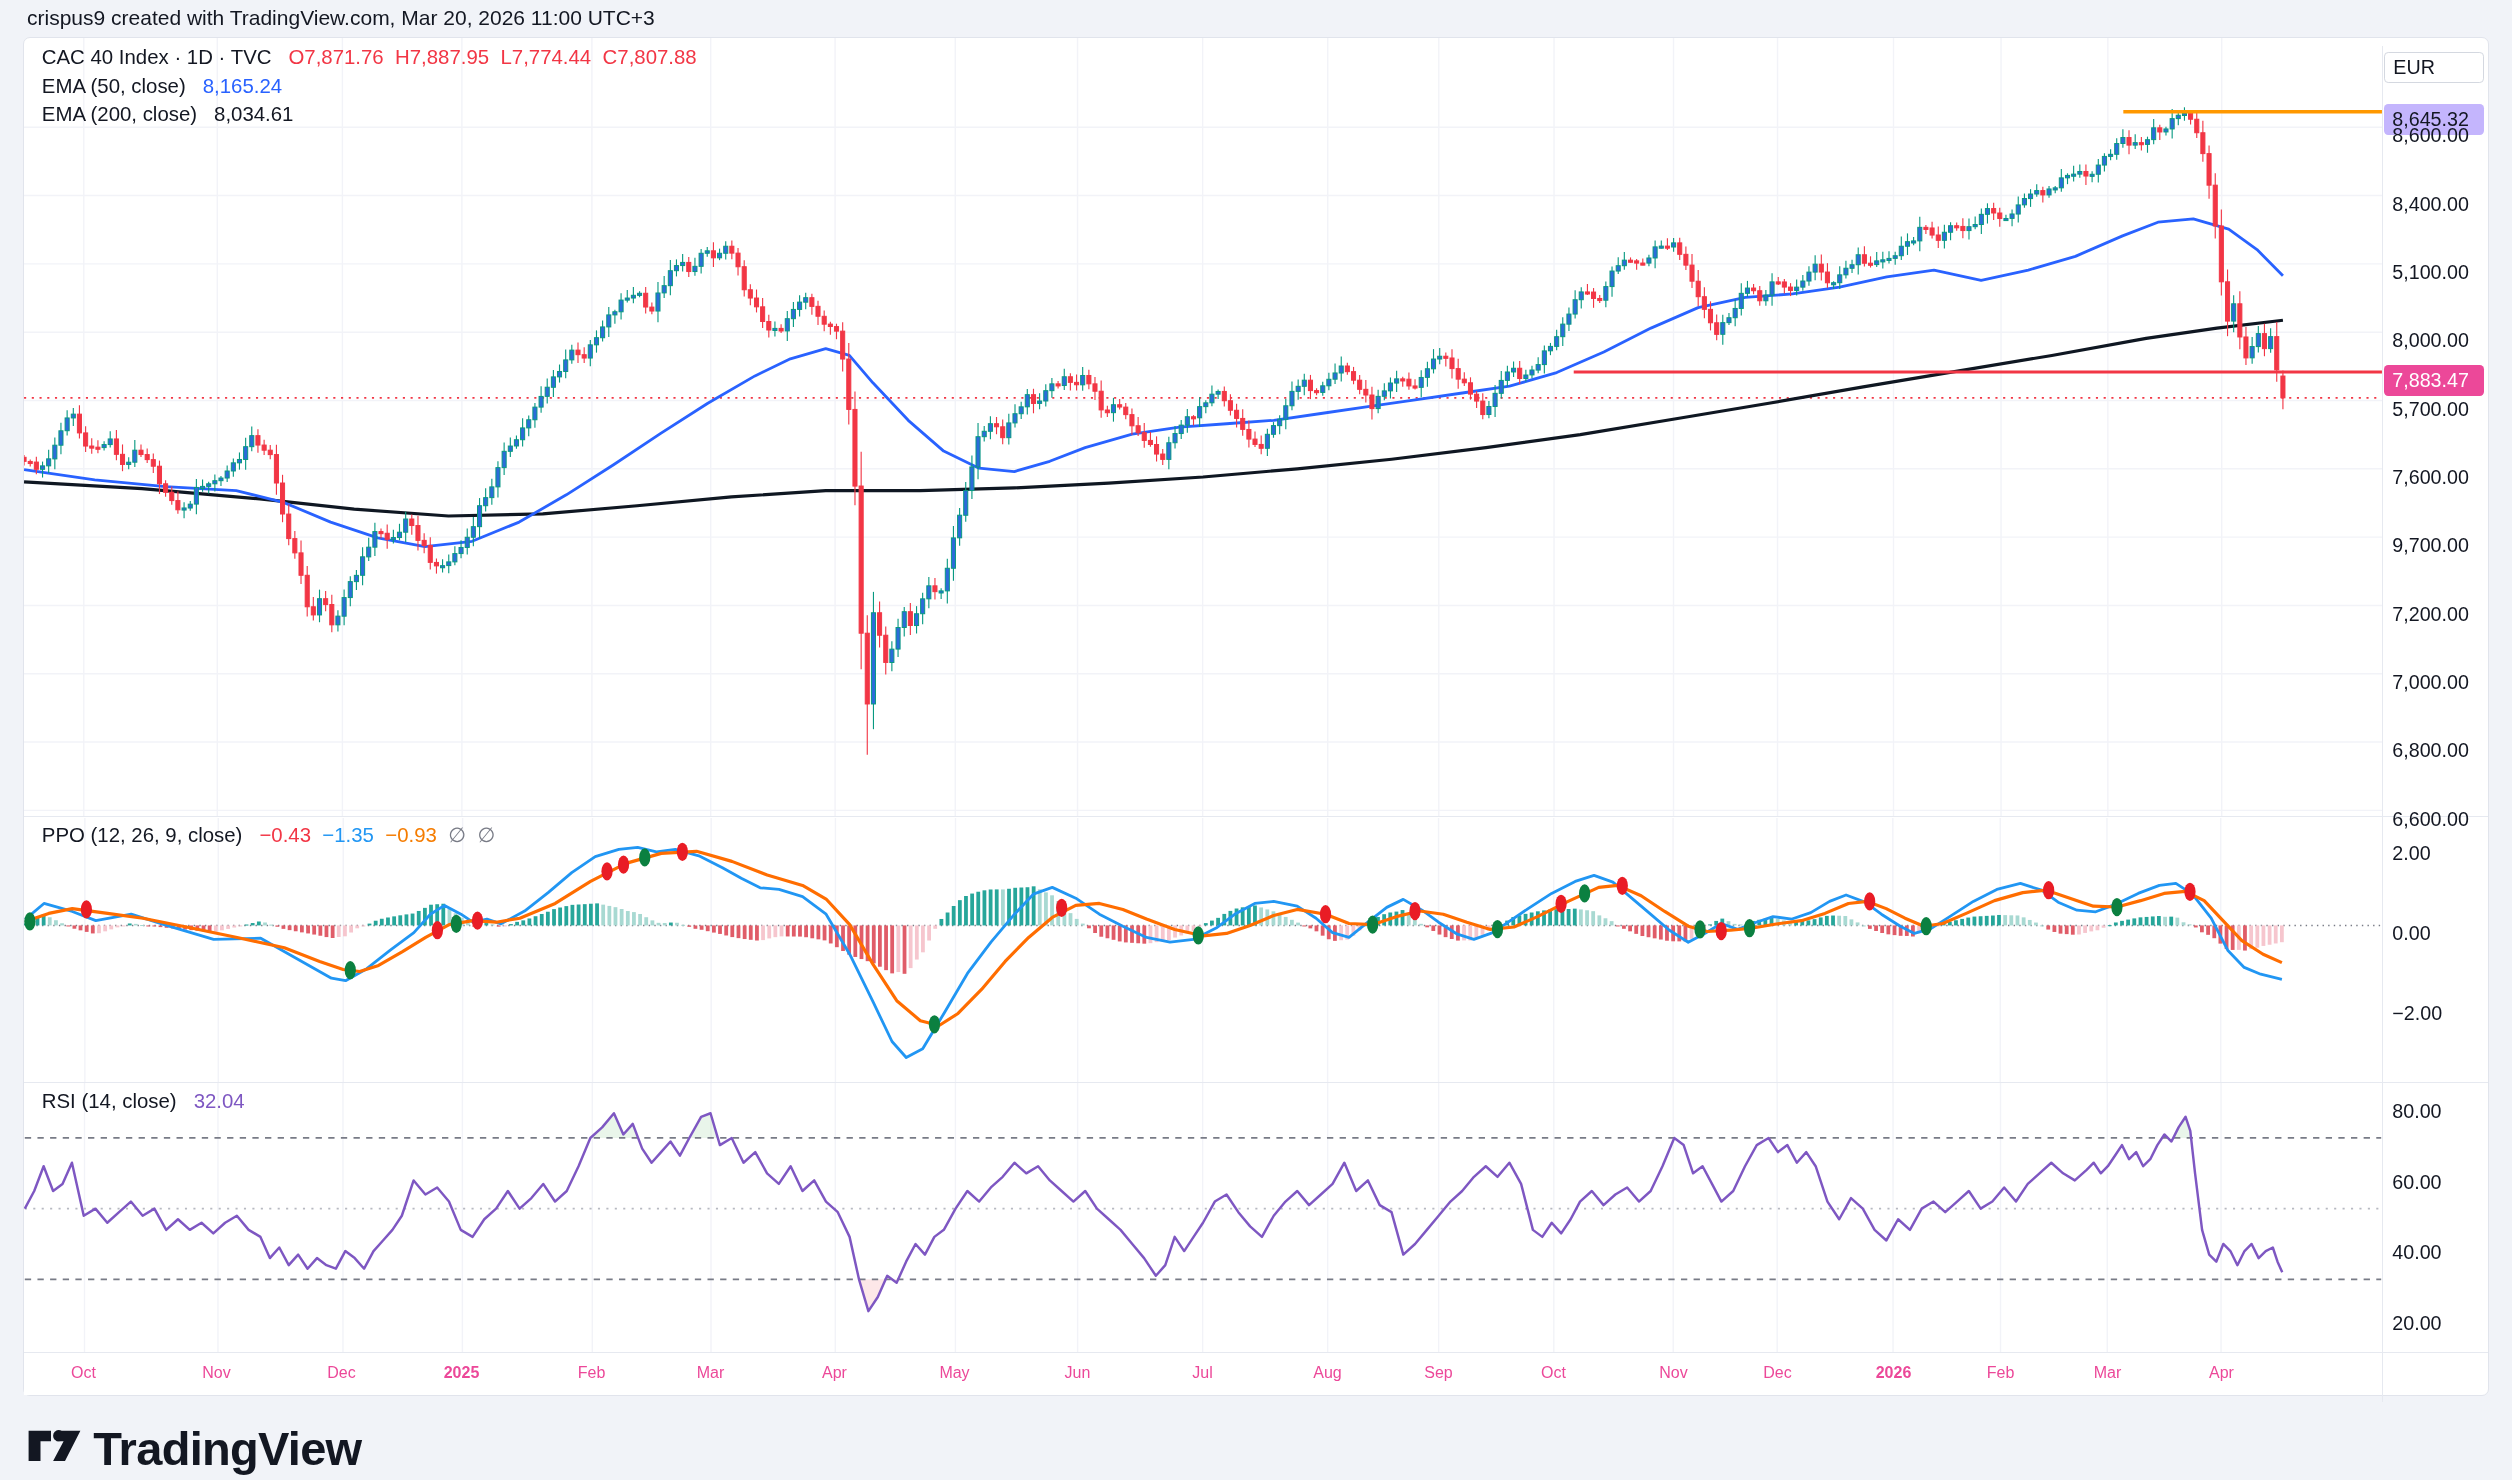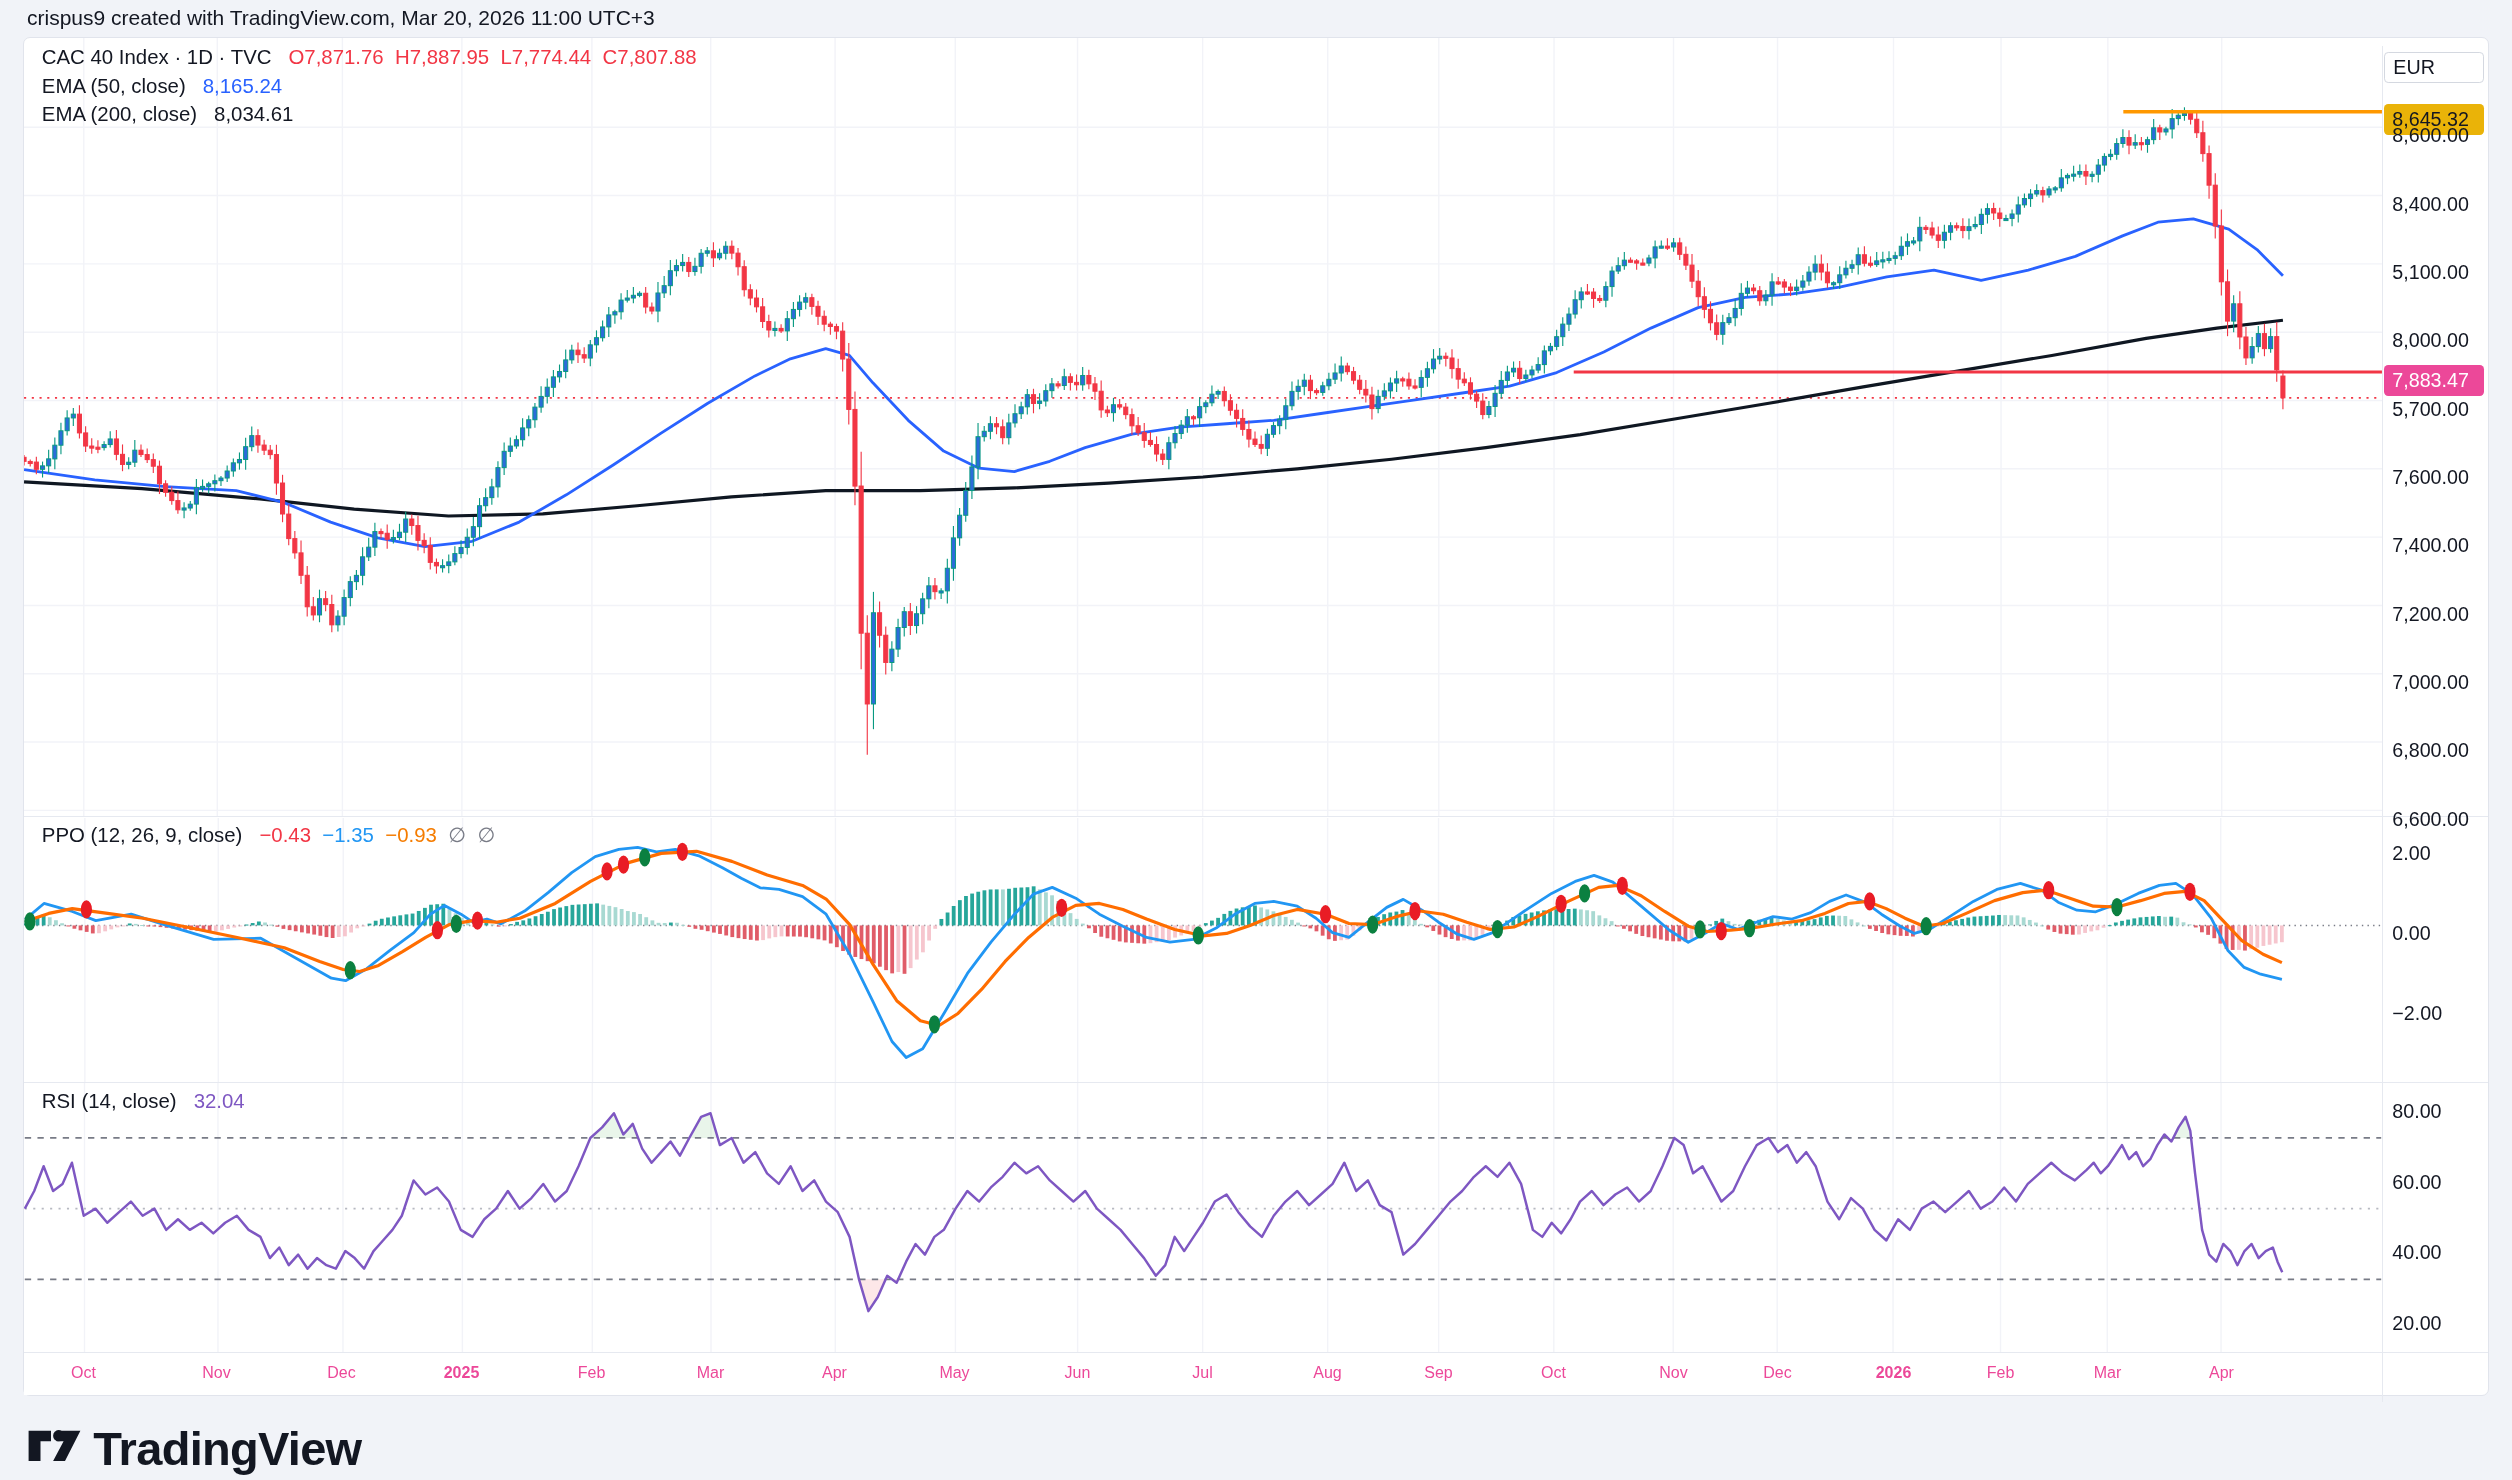--- a/index.html
+++ b/index.html
@@ -1322,33 +1322,33 @@
       <div class="month bold" style="left: 1870px;">2026</div>
       <div class="month" style="left: 1977px;">Feb</div>
       <div class="month" style="left: 2084px;">Mar</div>
       <div class="month" style="left: 2198px;">Apr</div>
     </div>
 
   <div class="axis-col" id="axis-col">
     <div class="badge badge-eur">
       <span>EUR</span>
     </div>
-    <div class="badge" id="orange-badge" style="background: #eab308; color: rgb(19, 23, 34); top: 58px;">
+    <div class="badge" id="orange-badge" style="background: #c4b5fd; color: rgb(19, 23, 34); top: 58px;">
       <span>8,645.32</span>
     </div>
     <div class="badge" id="red-badge" style="background: #ec4899; color: rgb(255, 255, 255); top: 319px;">
       <span>7,883.47</span>
     </div>
   <div class="axis-label" style="top: 89px;">8,600.00</div>
       <div class="axis-label" style="top: 158px;">8,400.00</div>
       <div class="axis-label" style="top: 226px;">5,100.00</div>
       <div class="axis-label" style="top: 294px;">8,000.00</div>
       <div class="axis-label" style="top: 363px;">5,700.00</div>
       <div class="axis-label" style="top: 431px;">7,600.00</div>
-      <div class="axis-label" style="top: 499px;">7,400.00</div>
+      <div class="axis-label" style="top: 499px;">9,700.00</div>
       <div class="axis-label" style="top: 568px;">7,200.00</div>
       <div class="axis-label" style="top: 636px;">7,000.00</div>
       <div class="axis-label" style="top: 704px;">6,800.00</div>
       <div class="axis-label" style="top: 773px;">6,600.00</div>
       <div class="axis-label" style="top: 807px;">2.00</div>
       <div class="axis-label" style="top: 887px;">0.00</div>
       <div class="axis-label" style="top: 967px;">−2.00</div>
       <div class="axis-label" style="top: 1065px;">80.00</div>
       <div class="axis-label" style="top: 1136px;">60.00</div>
       <div class="axis-label" style="top: 1206px;">40.00</div>

